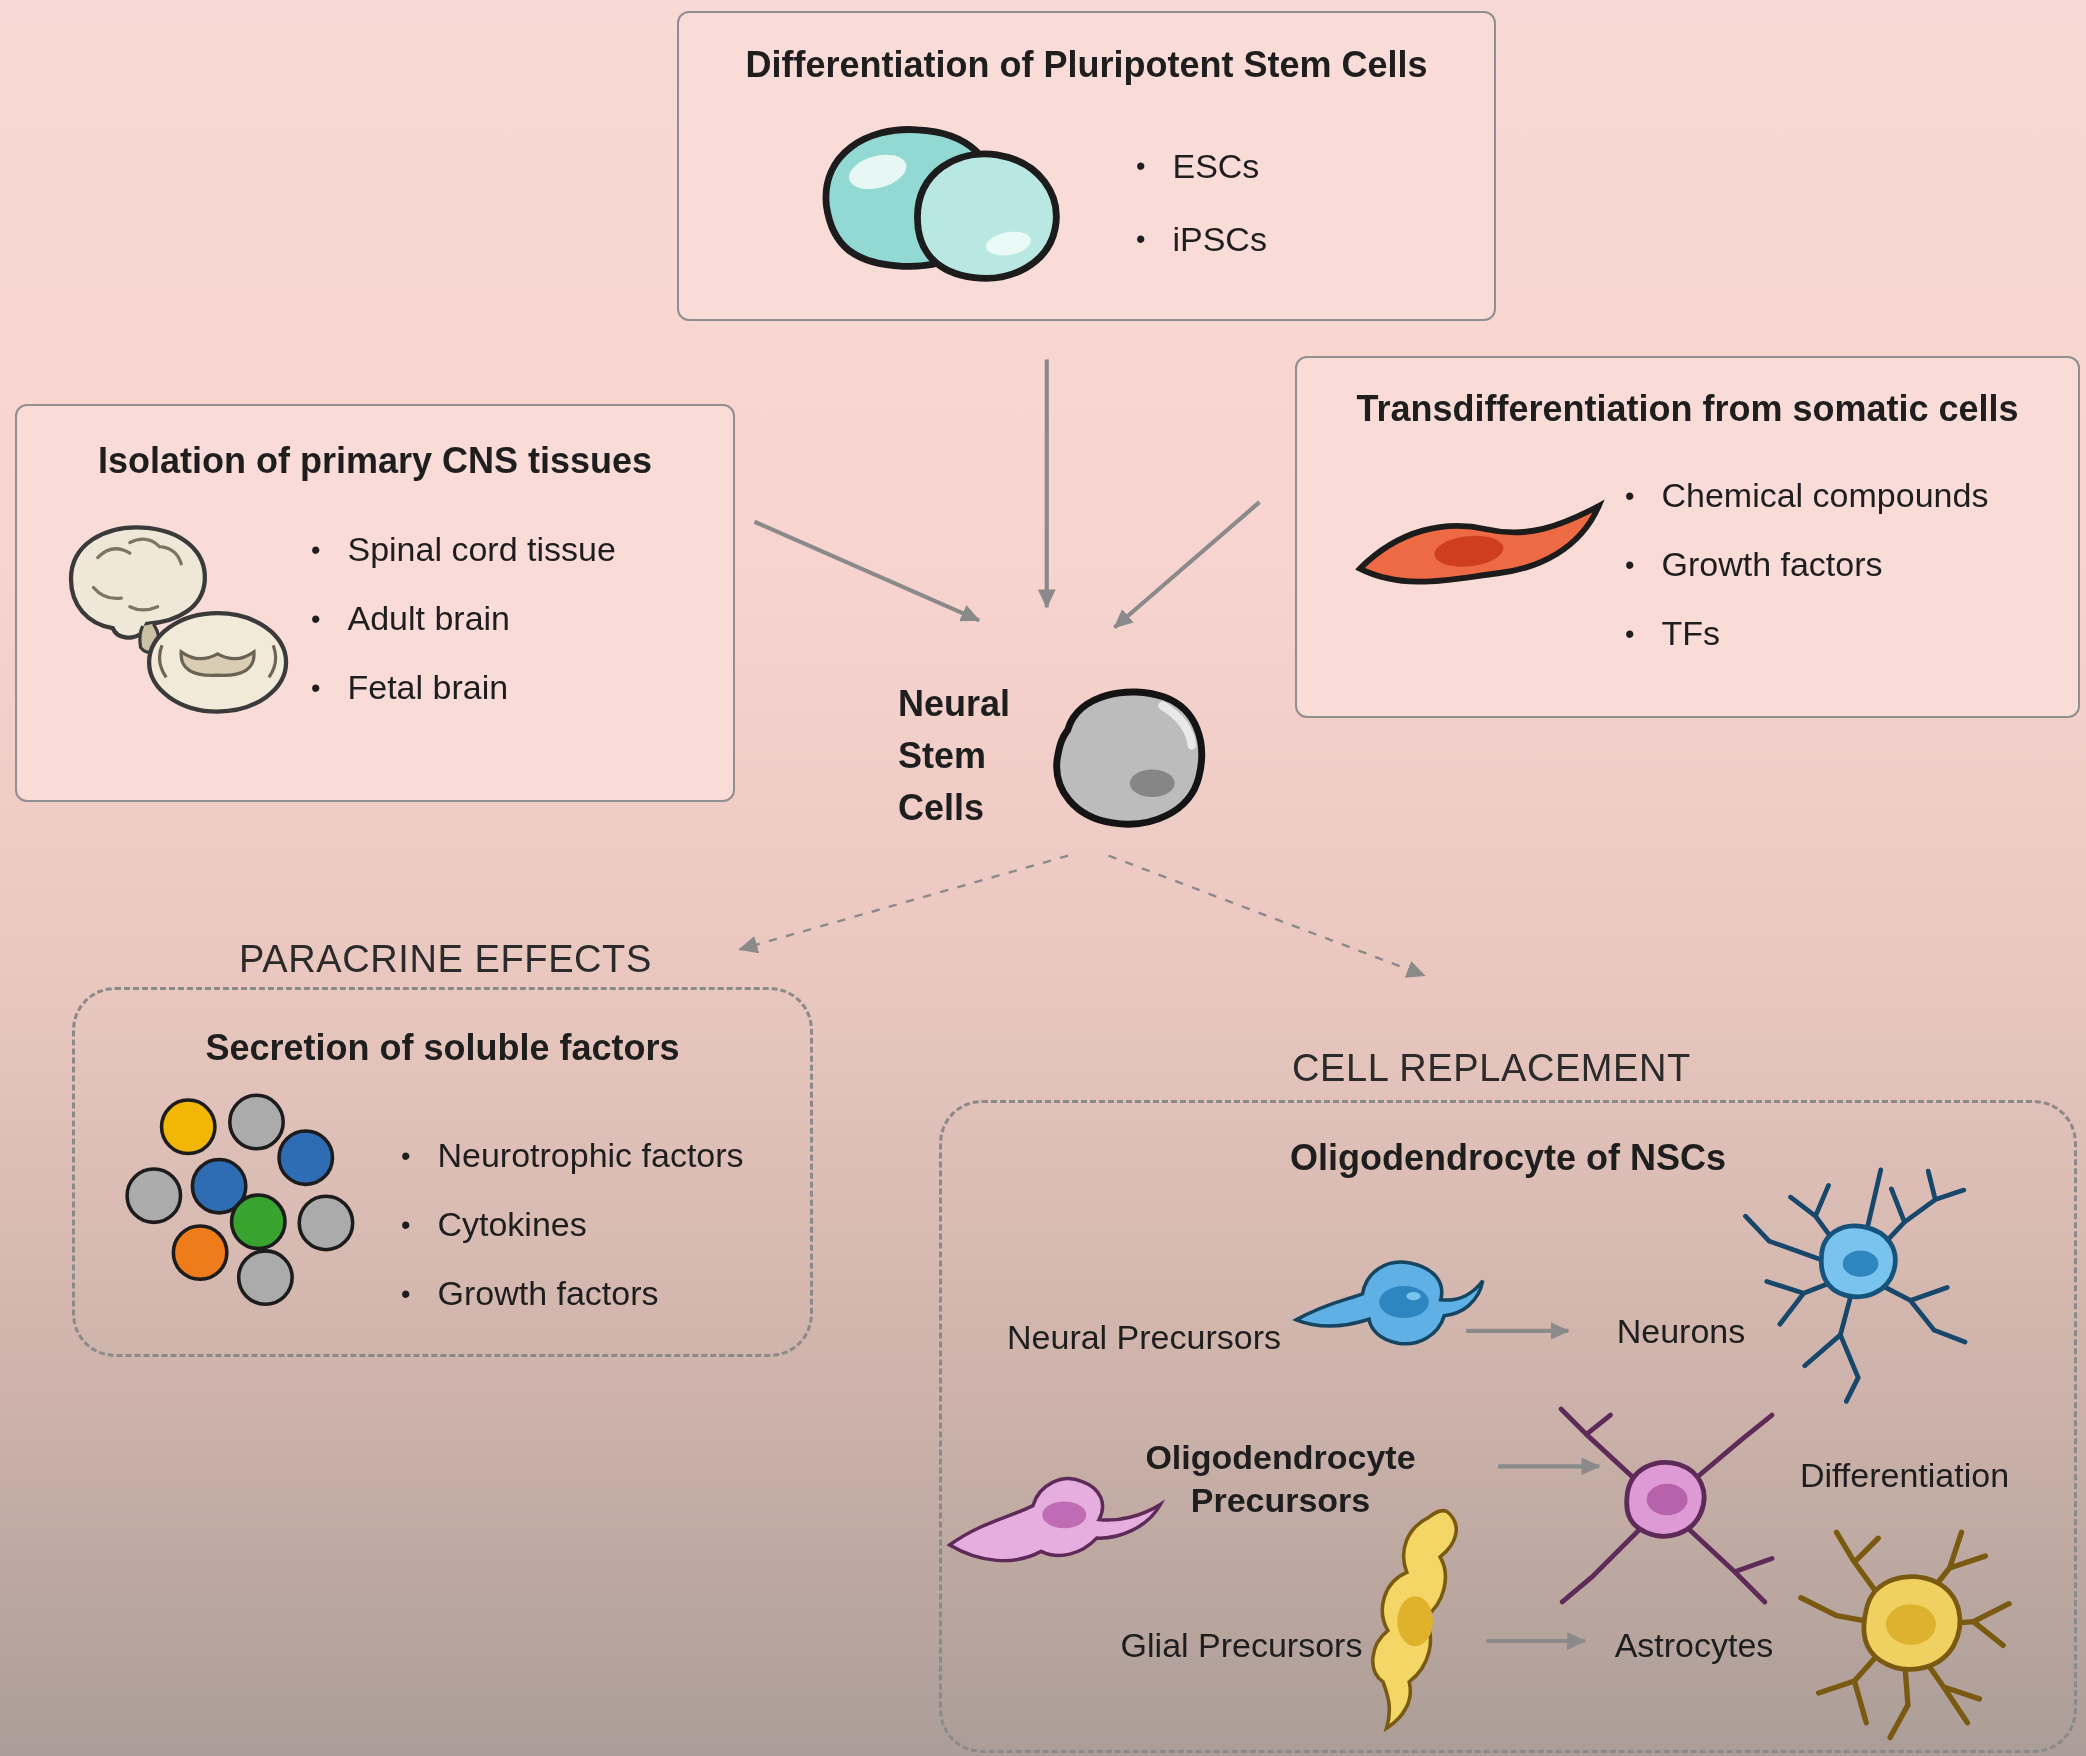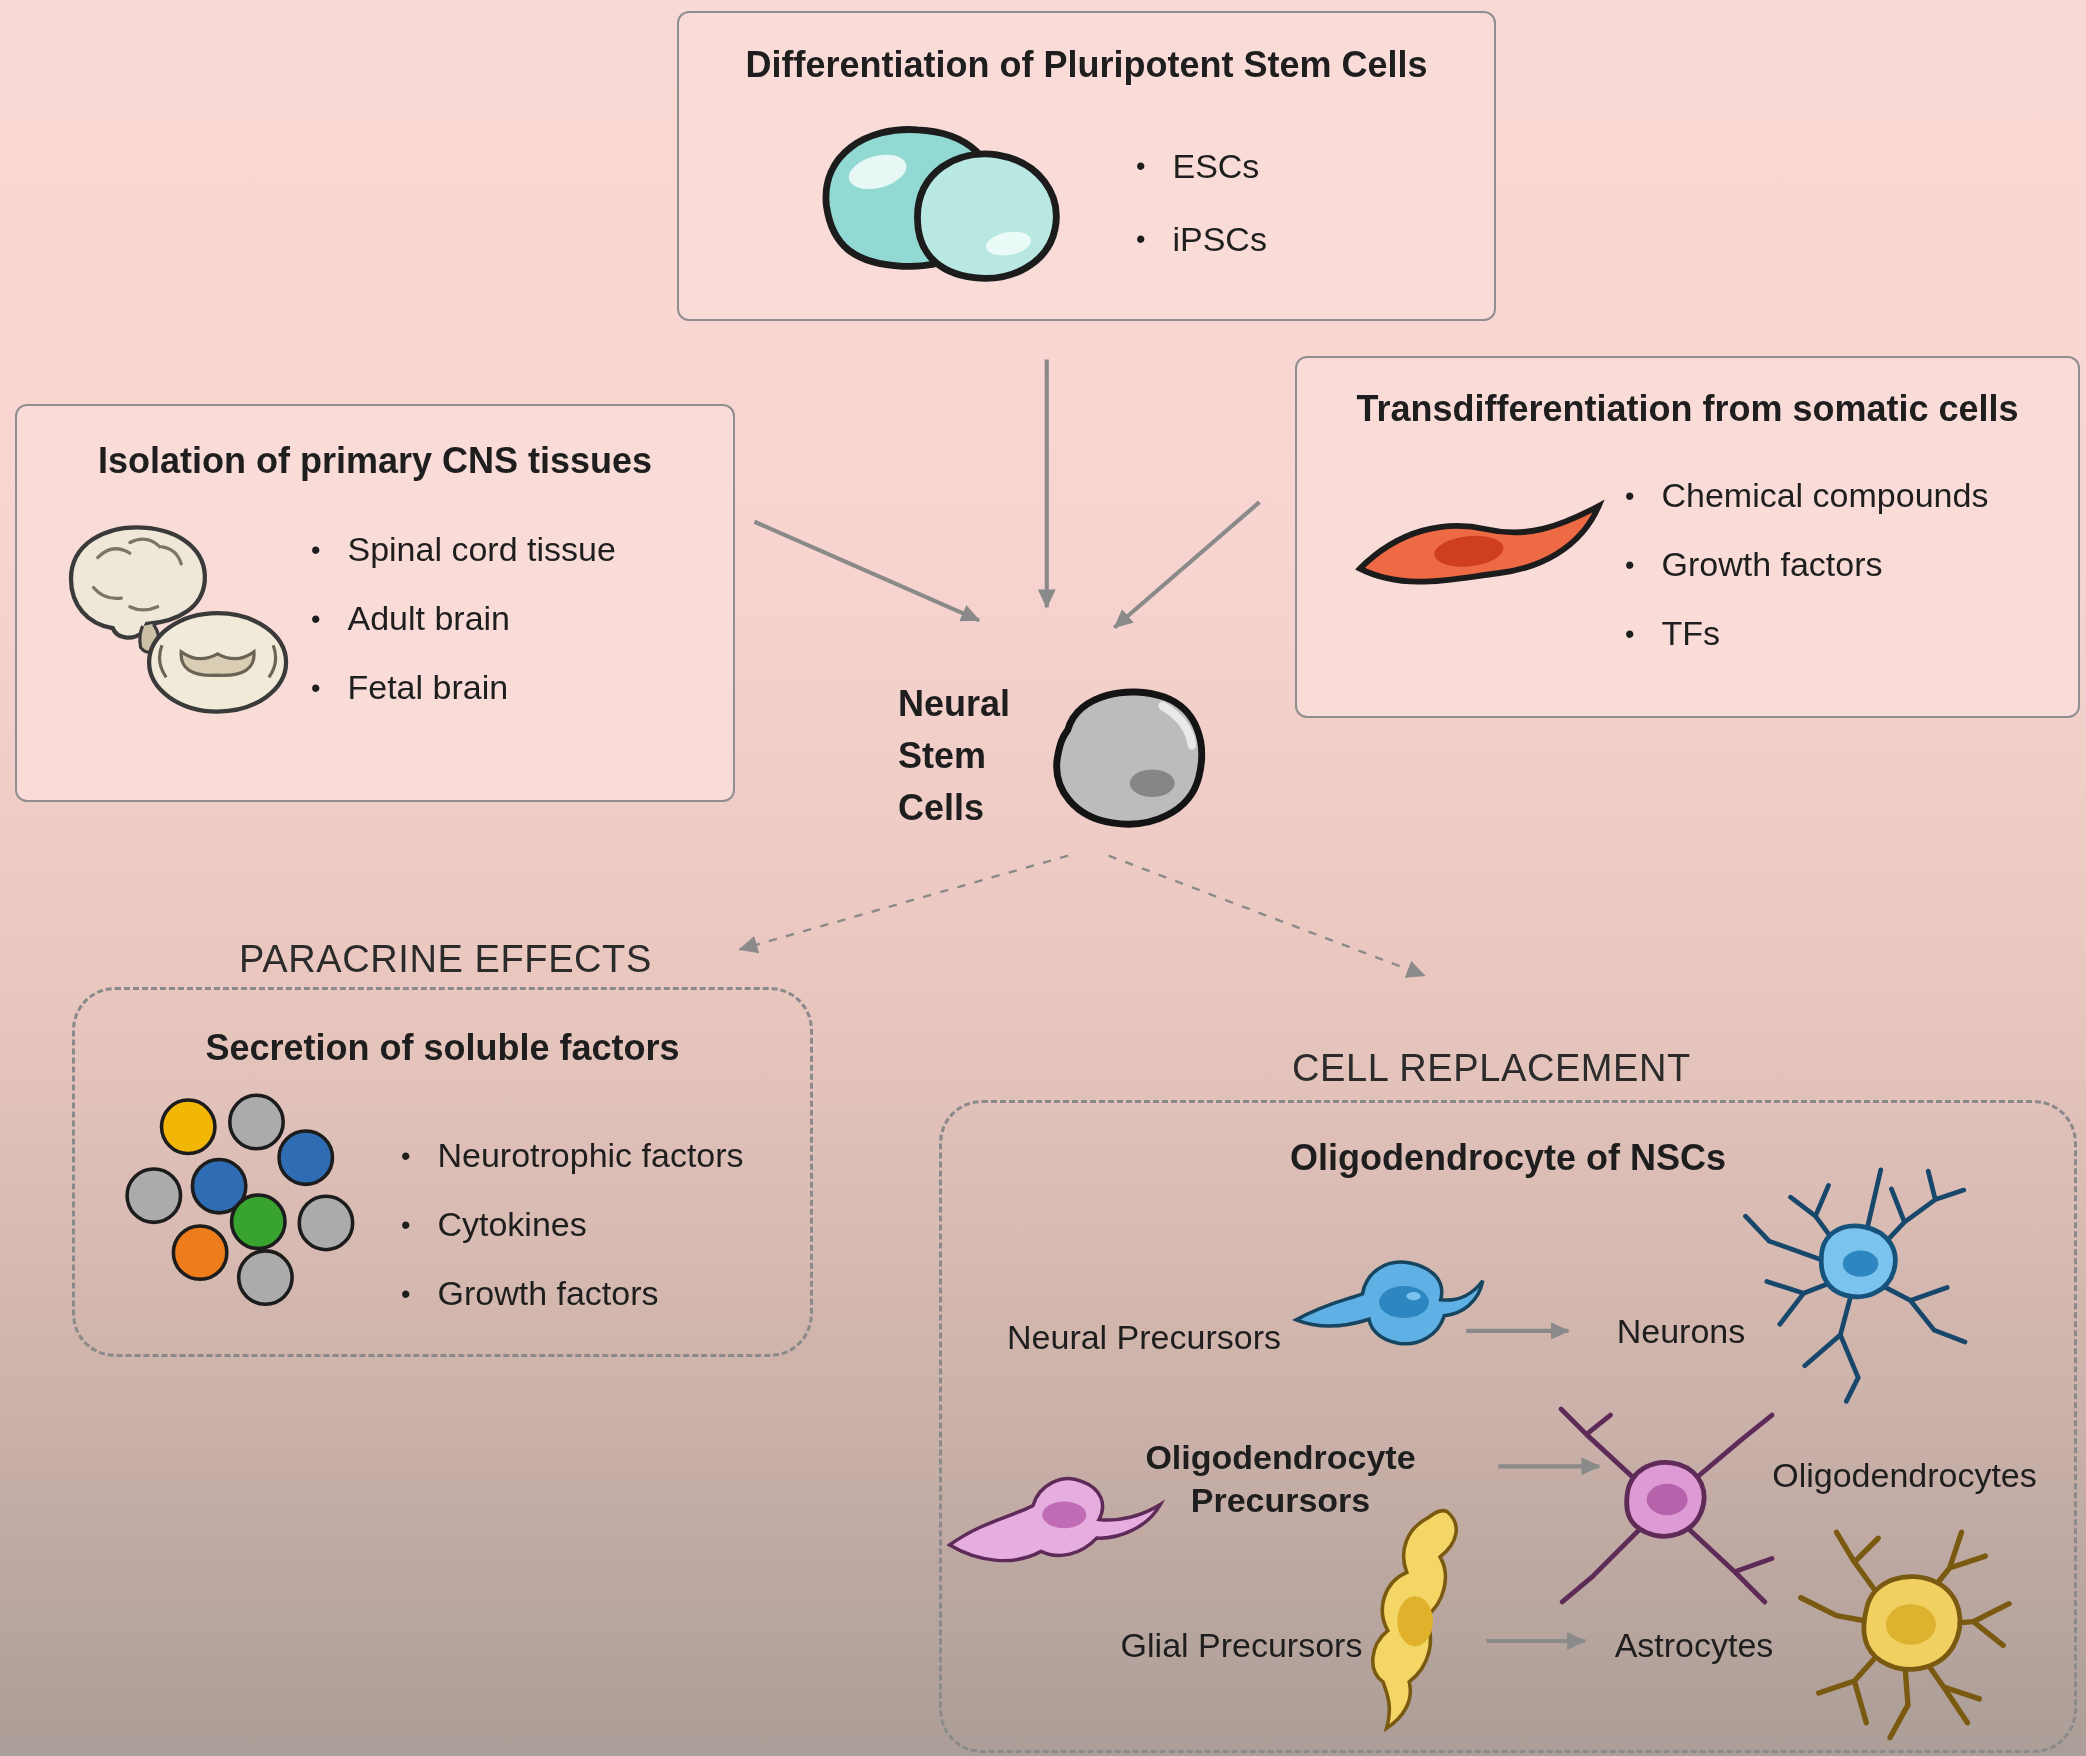--- a/index.html
+++ b/index.html
@@ -154,21 +154,21 @@
     <svg class="cellsvg" style="left:594px; top:294px; width:255px; height:217px;" viewBox="0 0 420 360">
       <g stroke="#5e2a58" stroke-width="8" fill="none" stroke-linecap="round">
         <path d="M210,180 L82,62 M82,62 L40,20 M82,62 L122,30"></path>
         <path d="M210,180 L338,72 M338,72 L390,30"></path>
         <path d="M210,180 L92,298 M92,298 L42,340"></path>
         <path d="M210,180 L328,290 M328,290 L378,340 M328,290 L390,268"></path>
       </g>
       <path d="M150,160 C156,120 196,100 236,112 C272,124 286,158 272,192 C258,226 216,240 182,225 C152,212 146,190 150,160 Z" fill="#dd9ad4" stroke="#5e2a58" stroke-width="8"></path>
       <ellipse cx="216" cy="170" rx="34" ry="26" fill="#b763ab"></ellipse>
     </svg>
-    <div class="label" style="left:808px; top:353px; width:309px; text-align:center;">Oligodendrocytes</div>
+    <div class="label" style="left:808px; top:353px; width:309px; text-align:center;">Differentiation</div>
 
     <div class="label" style="left:166px; top:523px; width:267px; text-align:center;">Glial Precursors</div>
     <svg class="cellsvg" style="left:410px; top:404px; width:134px; height:226px;" viewBox="0 0 225 380">
       <path d="M160,8 C186,30 176,62 148,84 C166,114 156,162 122,186 C142,222 130,268 96,294 C104,326 86,354 58,372 C68,338 60,316 52,294 C26,276 30,232 60,208 C40,172 54,126 92,110 C78,74 92,36 128,18 C138,10 150,2 160,8 Z" fill="#f3d666" stroke="#7a5a10" stroke-width="6"></path>
       <ellipse cx="106" cy="192" rx="30" ry="42" fill="#e0b22c"></ellipse>
     </svg>
     <div class="label" style="left:654px; top:523px; width:196px; text-align:center;">Astrocytes</div>
     <svg class="cellsvg" style="left:841px; top:404px; width:238px; height:241px;" viewBox="0 0 400 400">
       <g stroke="#7a5a10" stroke-width="9" fill="none" stroke-linecap="round">
         <path d="M200,200 L120,90 M120,90 L90,40 M120,90 L160,50"></path>

